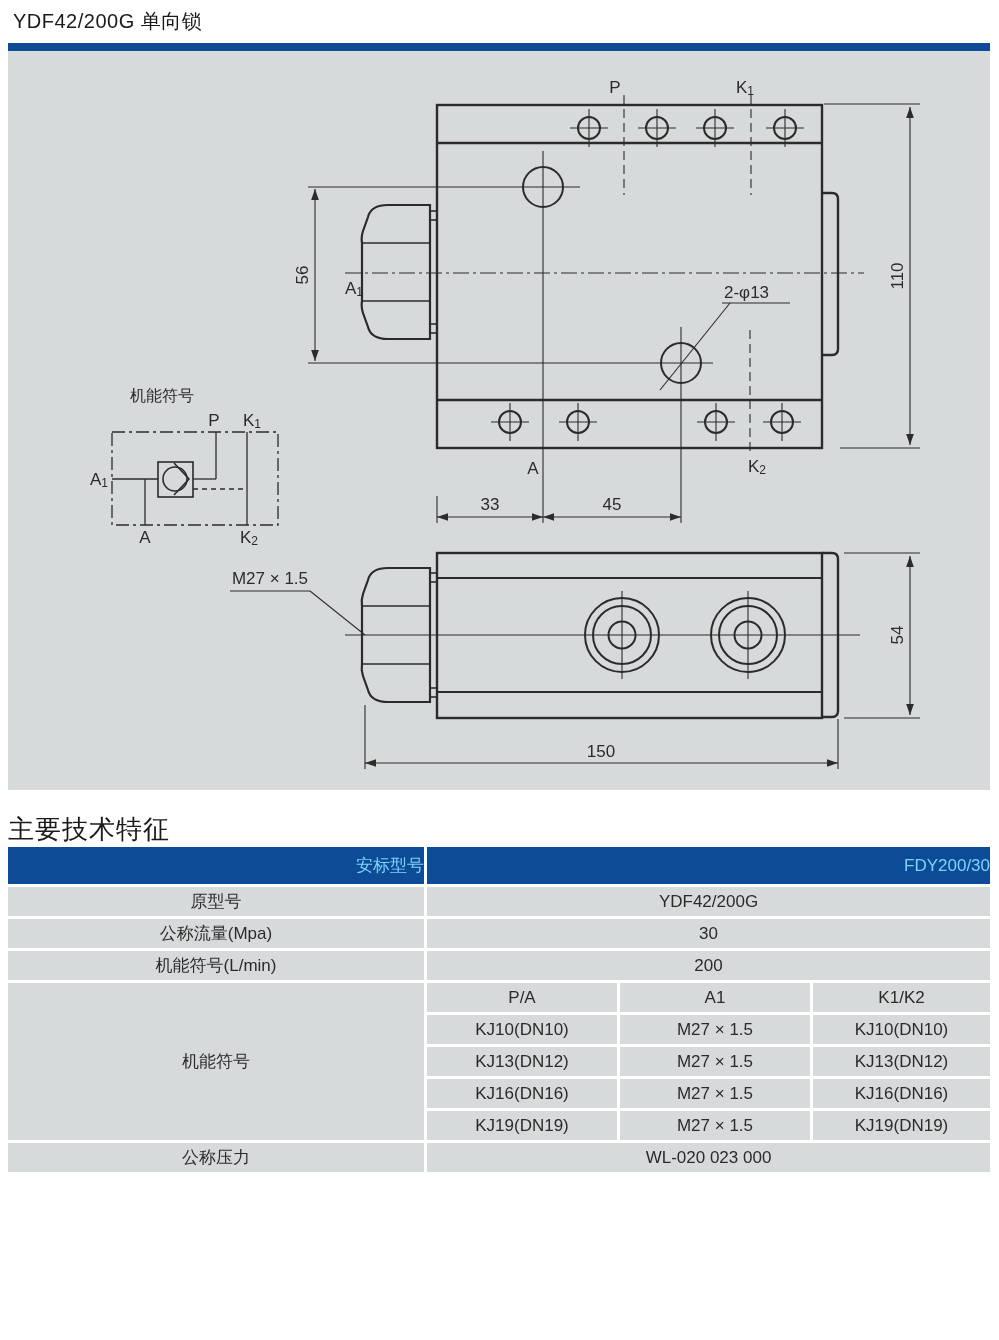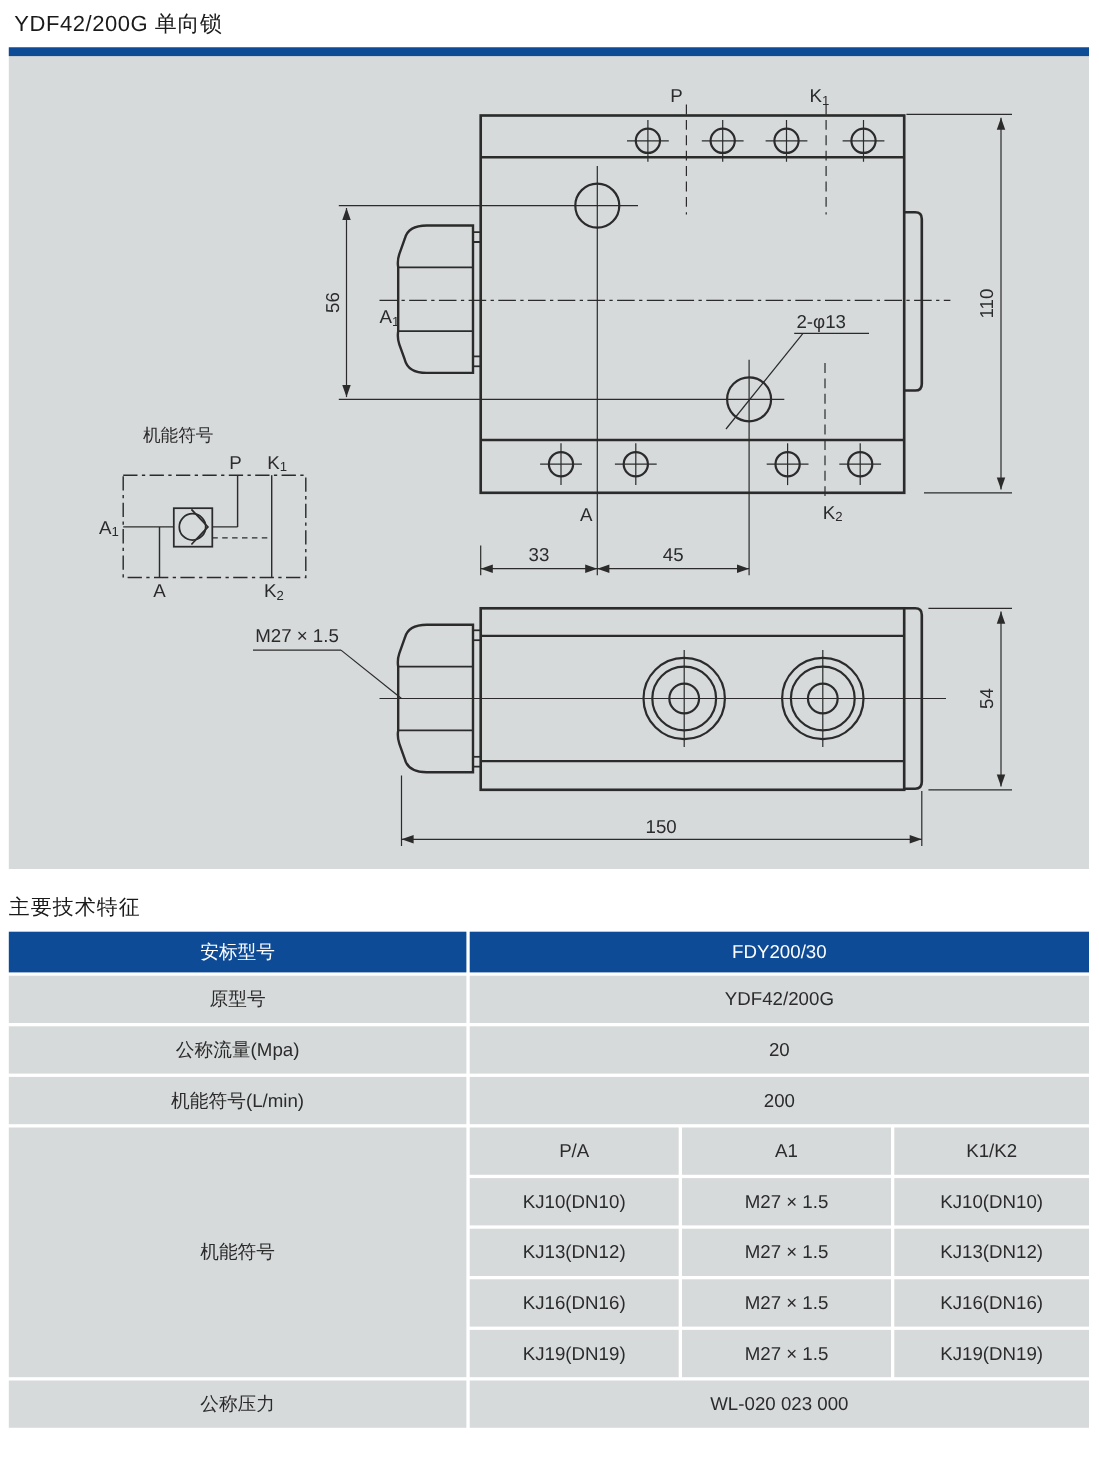--- a/index.html
+++ b/index.html
@@ -9,32 +9,32 @@
   }
   .page-title{
     position:absolute;left:13px;top:8px;font-size:20px;letter-spacing:.5px;color:#1a1a1a;
   }
   .panel{
     position:absolute;left:8px;top:43px;width:982px;height:739px;
     background:#d7dadb;border-top:8px solid #0d4b96;
   }
   .panel svg{display:block;}
   .section-title{
-    position:absolute;left:8px;top:812px;font-size:19px;color:#1a1a1a;letter-spacing:1px;
+    position:absolute;left:8px;top:812px;font-size:26px;color:#1a1a1a;letter-spacing:1px;
   }
   table.spec{
     position:absolute;left:5px;top:844px;border-collapse:separate;border-spacing:3px;
     table-layout:fixed;width:988px;font-size:17px;color:#2b2b2b;
   }
   table.spec td{
-    background:#d7dadb;text-align:center;vertical-align:middle;height:43px;
+    background:#d7dadb;text-align:center;vertical-align:middle;height:29px;
     padding:0;overflow:hidden;white-space:nowrap;
   }
   table.spec tr.hdr td{
-    background:#0d4b96;color:#ffffff;height:37px;
+    background:#0d4b96;color:#7dd3fc;height:37px;text-align:right;
   }
   
   .ln{stroke:#2b2b2b;fill:none;}
   text.dt{fill:#2b2b2b;font-size:17px;font-family:"Liberation Sans","DejaVu Sans",sans-serif;}
   text.sm{fill:#2b2b2b;font-size:16px;font-family:"Liberation Sans","DejaVu Sans",sans-serif;}
   tspan.sub{font-size:12px;}
 </style>
 </head>
 <body>
 
@@ -227,21 +227,21 @@
         <tr class="hdr">
       <td>安标型号</td>
       <td colspan="3">FDY200/30</td>
     </tr>
     <tr>
       <td>原型号</td>
       <td colspan="3">YDF42/200G</td>
     </tr>
     <tr>
       <td>公称流量(Mpa)</td>
-      <td colspan="3">20</td>
+      <td colspan="3">30</td>
     </tr>
     <tr>
       <td>机能符号(L/min)</td>
       <td colspan="3">200</td>
     </tr>
     <tr>
       <td rowspan="5">机能符号</td>
       <td>P/A</td>
       <td>A1</td>
       <td>K1/K2</td>

